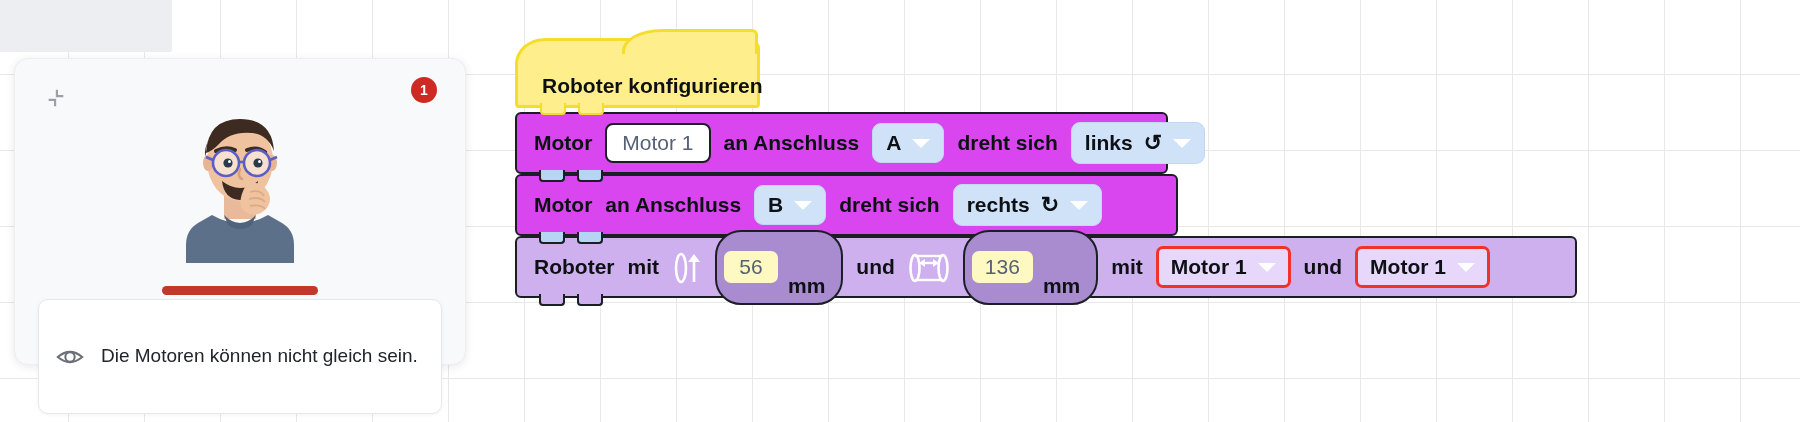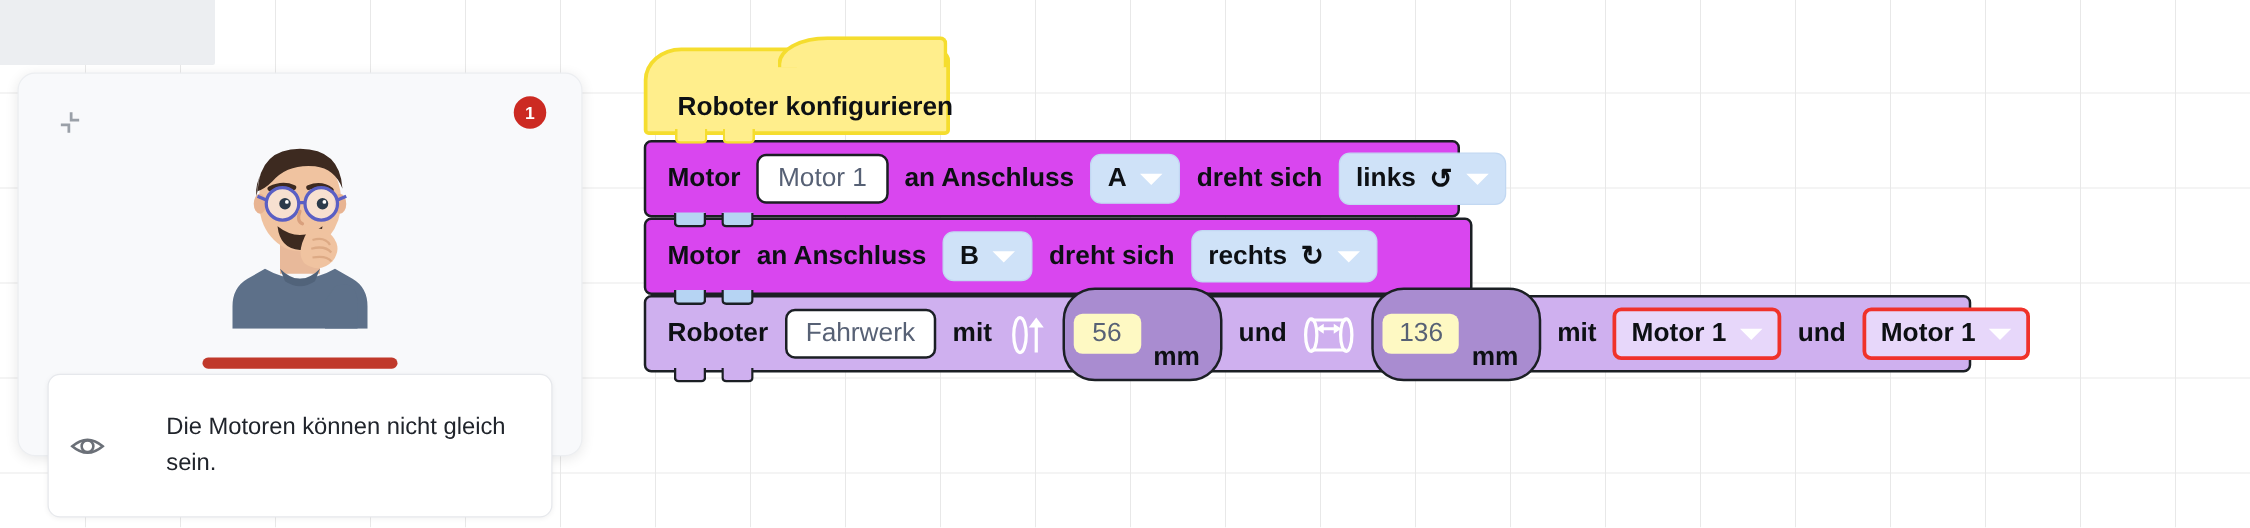--- a/index.html
+++ b/index.html
@@ -47,21 +47,20 @@
   #msg-box{
     position:absolute;left:23px;right:23px;top:240px;height:115px;
     background:#ffffff;border-radius:10px;border:1px solid #e6e8ec;
     box-shadow:0 1px 4px rgba(0,0,0,.05);
     display:flex;align-items:center;padding:0 18px 0 16px;box-sizing:border-box;gap:16px;
   }
   #eye-icon{flex:0 0 auto;width:30px;height:30px;}
   #msg-text{
     font-size:19px;line-height:1.5;color:#20242b;
     font-family:"Liberation Sans",sans-serif;
-    margin-left:32px;
   }
 
   
   .blk{position:absolute;box-sizing:border-box;}
   .blk-text{
     font-size:21px;font-weight:700;color:#0d1014;white-space:nowrap;
     font-family:"Liberation Sans",sans-serif;
   }
 
   
@@ -256,21 +255,20 @@
   </div>
   <div class="notch-row">
     <div class="notch"></div>
     <div class="notch"></div>
   </div>
 </div>
 
 <div class="blk stack purple" id="blk3">
   <div class="blk-inner">
     <span class="blk-text">Roboter</span>
-    <span class="field-white">Fahrwerk</span>
     <span class="blk-text">mit</span>
 
     <svg class="icon-wheel" width="30" height="36" viewBox="0 0 30 36">
       <ellipse cx="9" cy="19" rx="5" ry="14" fill="none" stroke="#ffffff" stroke-width="2.6"></ellipse>
       <path d="M22 33 L22 9" stroke="#ffffff" stroke-width="2.6"></path>
       <path d="M22 5 l6 8 h-12 z" fill="#ffffff"></path>
     </svg>
 
     <span class="reporter">
       <span class="num">56</span>

